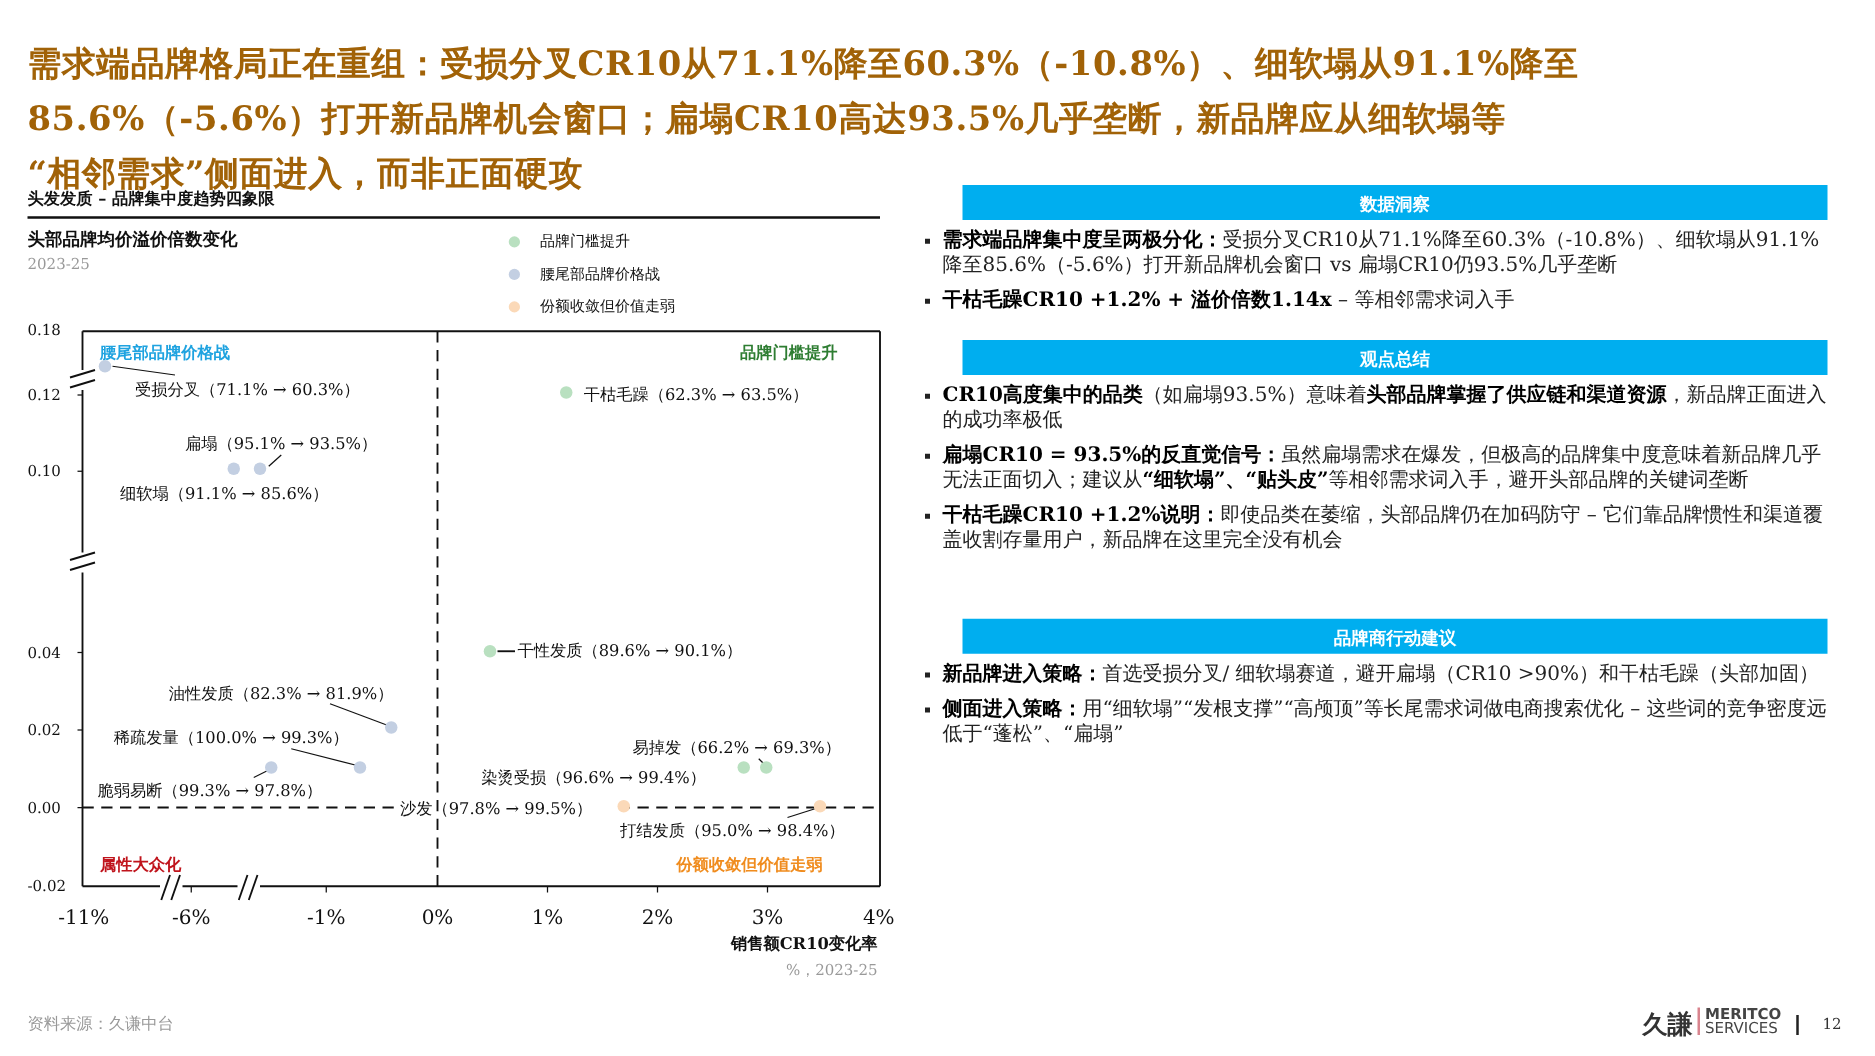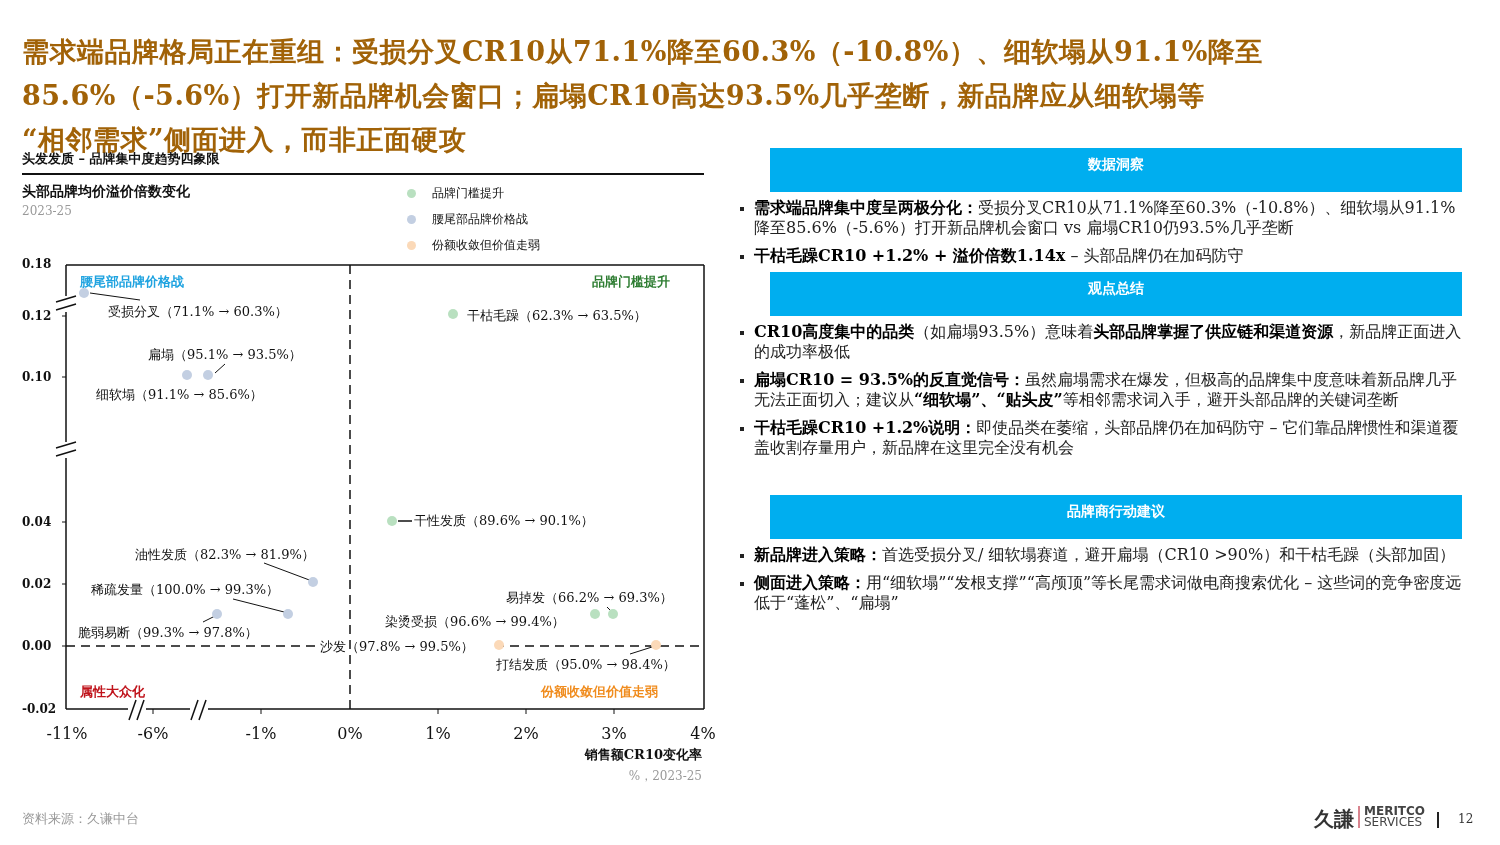--- a/index.html
+++ b/index.html
@@ -16,33 +16,33 @@
   .chart-heading { position: absolute; left: 22px; top: 150px; font-size: 13px; font-weight: bold; }
   .chart-rule { position: absolute; left: 22px; top: 173px; width: 682px; height: 2px; background: #111; }
   .chart-subtitle { position: absolute; left: 22px; top: 183px; font-size: 14px; font-weight: bold; }
   .chart-period { position: absolute; left: 22px; top: 204px; font-size: 12px; color: #999; }
 
   .legend { position: absolute; left: 407px; top: 180px; font-size: 12px; }
   .legend-item { display: flex; align-items: center; height: 26px; }
   .legend-dot { width: 9px; height: 9px; border-radius: 50%; margin-right: 16px; }
 
   .plot { position: absolute; left: 0; top: 0; width: 720px; height: 790px; }
-  .ytick { position: absolute; left: 22px; font-size: 12px; width: 40px; font-weight: bold; }
+  .ytick { position: absolute; left: 22px; font-size: 12px; width: 40px; }
   .xtick { position: absolute; top: 724px; font-size: 16px; transform: translateX(-50%); }
   .xaxis-title { position: absolute; left: 560px; top: 746px; width: 142px; text-align: right; font-size: 13px; font-weight: bold; }
   .xaxis-unit { position: absolute; left: 560px; top: 768px; width: 142px; text-align: right; font-size: 12px; color: #999; }
 
   .pt-label { position: absolute; font-size: 13px; white-space: nowrap; }
   .quad-label { position: absolute; font-size: 13px; font-weight: bold; white-space: nowrap; }
   .dot { position: absolute; width: 10px; height: 10px; border-radius: 50%; transform: translate(-50%, -50%); }
 
   .source { position: absolute; left: 22px; top: 810px; font-size: 13px; color: #999; }
 
   .panel { position: absolute; left: 738px; width: 724px; }
-  .panel-header { height: 44px; background: #00AEEF; color: #fff; text-align: center; font-size: 14px; line-height: 32px; font-weight: bold; margin-left: 32px; }
+  .panel-header { height: 28px; background: #00AEEF; color: #fff; text-align: center; font-size: 14px; line-height: 32px; font-weight: bold; margin-left: 32px; }
   .bullets { padding-top: 6px; }
   .bullet { position: relative; padding-left: 16px; font-size: 16px; line-height: 20px; margin-bottom: 8px; color: #222; }
   .bullet::before { content: ""; position: absolute; left: 2px; top: 9px; width: 4px; height: 4px; background: #222; }
   .bullet b { font-weight: bold; color: #000; }
 
   .footer-logo { position: absolute; left: 1314px; top: 806px; display: flex; align-items: flex-start; }
   .logo-cn { font-size: 20px; font-weight: bold; color: #333; font-family: "DejaVu Sans", sans-serif; }
   .logo-bar { width: 2px; height: 22px; background: #d9848e; margin: 0 4px; }
   .logo-en { font-family: "DejaVu Sans", sans-serif; font-size: 12px; line-height: 11px; color: #444; }
   .logo-en div:first-child { font-weight: bold; }
@@ -177,21 +177,21 @@
   <div class="pt-label" style="left:385px;top:613px">染烫受损（96.6% → 99.4%）</div>
   <div class="pt-label" style="left:496px;top:656px">打结发质（95.0% → 98.4%）</div>
 </div>
 
 <div class="source">资料来源：久谦中台</div>
 
 <div class="panel" style="top:148px">
   <div class="panel-header">数据洞察</div>
   <div class="bullets">
     <div class="bullet"><b>需求端品牌集中度呈两极分化：</b><span>受损分叉CR10从71.1%降至60.3%（-10.8%）、细软塌从91.1%降至85.6%（-5.6%）打开新品牌机会窗口 vs 扁塌CR10仍93.5%几乎垄断</span></div>
-    <div class="bullet"><b>干枯毛躁CR10 +1.2% + 溢价倍数1.14x</b><span> – 头部品牌仍在加码防守</span></div>
+    <div class="bullet"><b>干枯毛躁CR10 +1.2% + 溢价倍数1.14x</b><span> – 等相邻需求词入手</span></div>
   </div>
 </div>
 
 <div class="panel" style="top:272px">
   <div class="panel-header">观点总结</div>
   <div class="bullets">
     <div class="bullet"><b>CR10高度集中的品类</b><span>（如扁塌93.5%）意味着</span><b>头部品牌掌握了供应链和渠道资源</b><span>，新品牌正面进入的成功率极低</span></div>
     <div class="bullet"><b>扁塌CR10 = 93.5%的反直觉信号：</b><span>虽然扁塌需求在爆发，但极高的品牌集中度意味着新品牌几乎无法正面切入；建议从</span><b>“细软塌”、“贴头皮”</b><span>等相邻需求词入手，避开头部品牌的关键词垄断</span></div>
     <div class="bullet"><b>干枯毛躁CR10 +1.2%说明：</b><span>即使品类在萎缩，头部品牌仍在加码防守 – 它们靠品牌惯性和渠道覆盖收割存量用户，新品牌在这里完全没有机会</span></div>
   </div>

